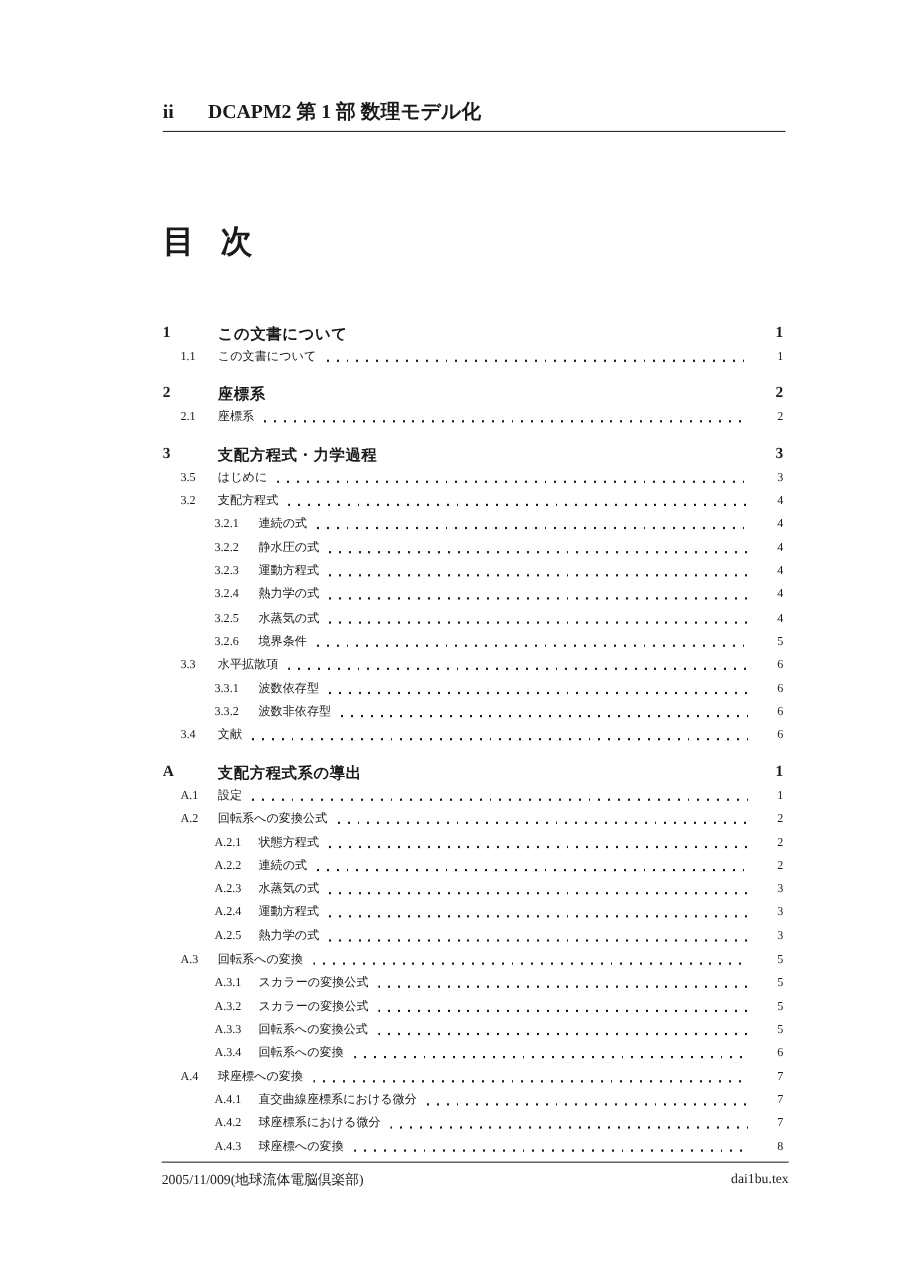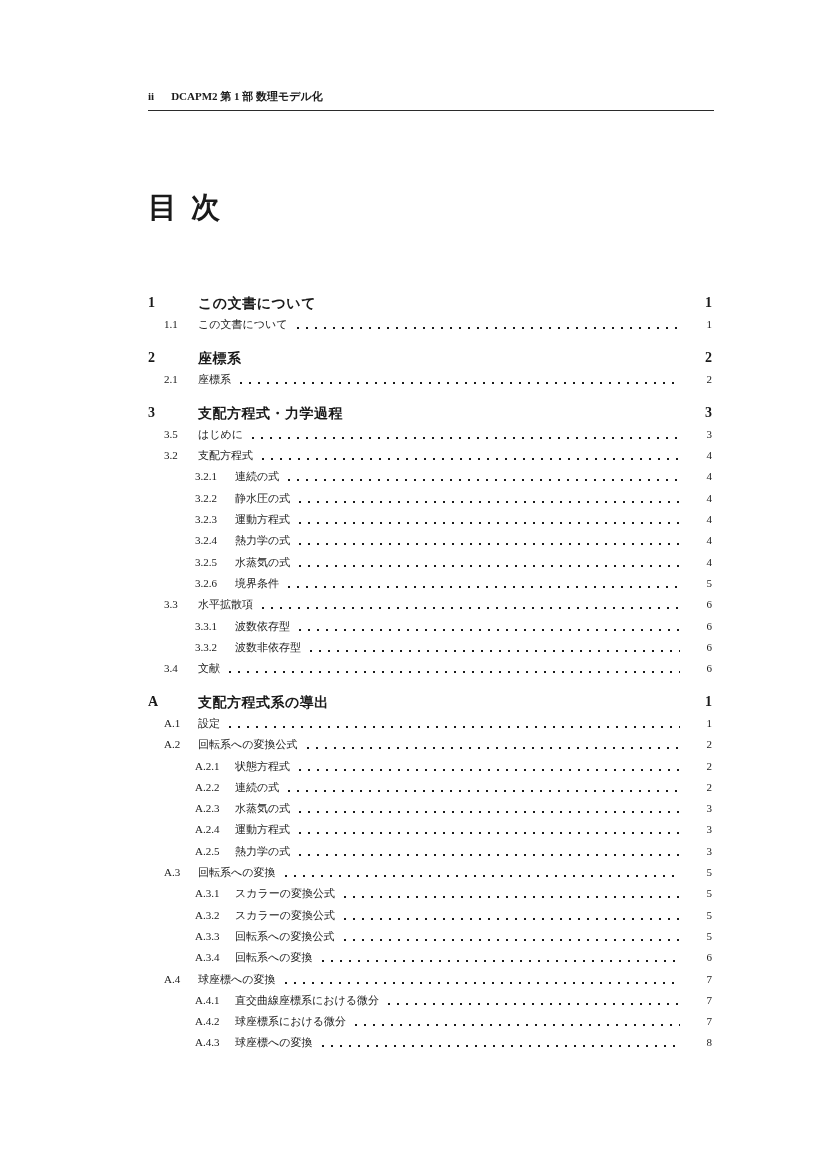--- a/index.html
+++ b/index.html
@@ -7,29 +7,29 @@
     position:relative;
     width:826px; height:1169px;
     background:#ffffff;
     color:#1a1a1a;
     font-family:"Liberation Serif","DejaVu Serif",serif;
     overflow:hidden;
   }
   
   .header {
     position:absolute; left:148px; top:89px; width:566px;
-    display:flex; align-items:baseline; gap:17px;
-    font-weight:bold; font-size:11px;
+    display:flex; align-items:baseline; gap:31px;
+    font-weight:bold; font-size:18px;
     border-bottom:1.5px solid #2b2b2b; padding-bottom:6px;
     white-space:nowrap;
   }
   
   .toc-title {
-    position:absolute; left:148px; top:188px;
-    font-family:Liberation Sans, sans-serif;
+    position:absolute; left:148px; top:200px;
+    font-family:Liberation Mono, monospace;
     font-weight:600; font-size:29px; letter-spacing:3px;
     white-space:pre;
   }
   
   .toc { position:absolute; left:148px; top:290px; width:564px; }
   .row {
     display:flex; align-items:flex-end;
     height:21.3px; font-size:11px; line-height:18px;
   }
   .row.lvl1 {
@@ -270,14 +270,18 @@
         <span class="pg">7</span>
       </div>
       <div class="row lvl3">
         <span class="num">A.4.3</span>
         <span class="ttl">球座標への変換</span>
         <span class="leader"></span>
         <span class="pg">8</span>
       </div>
     </div>
 
+  <div class="footer">
+    <span>2005/11/009(地球流体電脳倶楽部)</span>
+    <span>dai1bu.tex</span>
+  </div>
 
 </div>
 
 </body></html>

